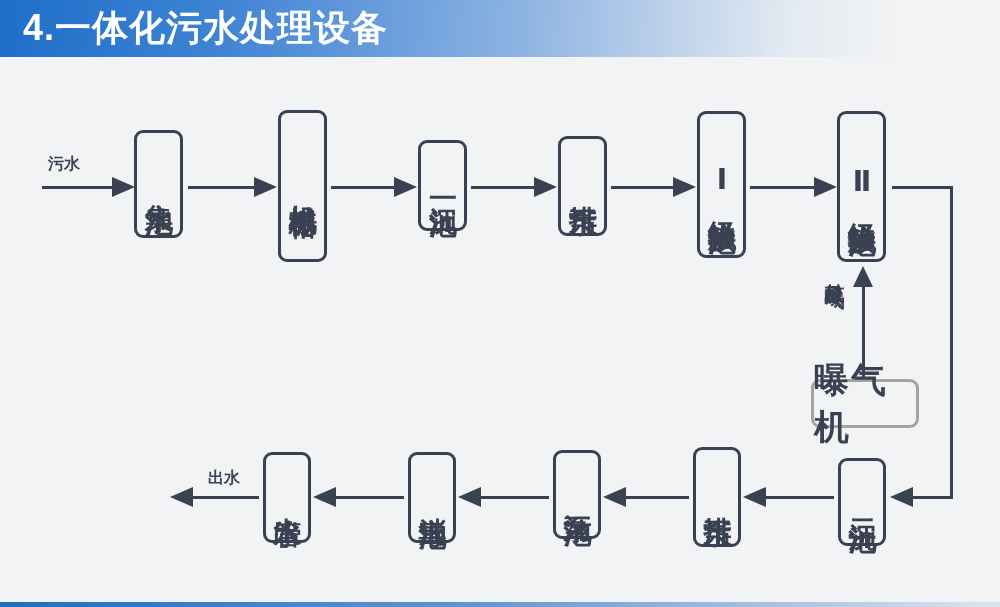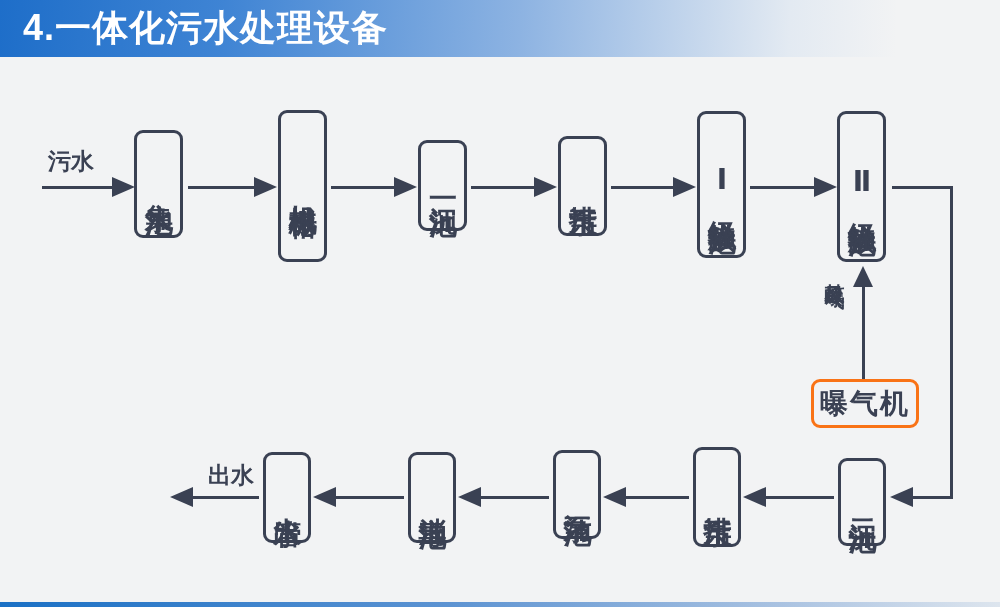--- a/index.html
+++ b/index.html
@@ -8,32 +8,32 @@
   .header{position:absolute;left:0;top:0;width:896px;height:57px;
           background:linear-gradient(93deg,#1e6ec9 0%,#3f84d4 25%,#8db3e2 58%,#e3eaf2 88%,#f2f3f4 100%);}
   .title{position:absolute;left:23px;top:0;line-height:56px;font-size:36px;font-weight:bold;
          color:#ffffff;letter-spacing:1px;white-space:nowrap;}
   .footer{position:absolute;left:0;bottom:0;width:1000px;height:5px;
           background:linear-gradient(to right,#1a70c5 0%,#5c93d2 45%,#a9c2e1 78%,#dde5ee 100%);}
   .vbox{position:absolute;box-sizing:border-box;border:3px solid #3a4153;border-radius:9px;
         color:#3a4153;font-weight:bold;font-size:28px;writing-mode:vertical-rl;
         text-orientation:upright;display:flex;align-items:center;justify-content:center;
         letter-spacing:2px;background:transparent;}
-  .hbox{position:absolute;box-sizing:border-box;border:3px solid #f97316;border-radius:9px;
-        color:#3a4153;font-weight:bold;font-size:28px;display:flex;align-items:center;
+  .hbox{position:absolute;box-sizing:border-box;border:3px solid #a3a3a3;border-radius:9px;
+        color:#3a4153;font-weight:bold;font-size:35px;display:flex;align-items:center;
         justify-content:center;letter-spacing:2px;background:transparent;}
   .hline{position:absolute;height:3px;background:#3a4153;}
   .vline{position:absolute;width:3px;background:#3a4153;}
   .tri-r{position:absolute;width:0;height:0;border-top:10px solid transparent;
          border-bottom:10px solid transparent;border-left:23px solid #3a4153;}
   .tri-l{position:absolute;width:0;height:0;border-top:10px solid transparent;
          border-bottom:10px solid transparent;border-right:23px solid #3a4153;}
   .tri-u{position:absolute;width:0;height:0;border-left:10px solid transparent;
          border-right:10px solid transparent;border-bottom:21px solid #3a4153;}
-  .flabel{position:absolute;color:#3a4153;font-weight:bold;font-size:23px;white-space:nowrap;}
+  .flabel{position:absolute;color:#3a4153;font-weight:bold;font-size:16px;white-space:nowrap;margin-top:8px;}
   .vflabel{position:absolute;color:#3a4153;font-weight:bold;font-size:20px;
            writing-mode:vertical-rl;text-orientation:upright;letter-spacing:2px;}
 </style>
 </head>
 <body>
 
 <div class="slide">
 
   <div class="header">
     <div class="title">4.一体化污水处理设备</div>

